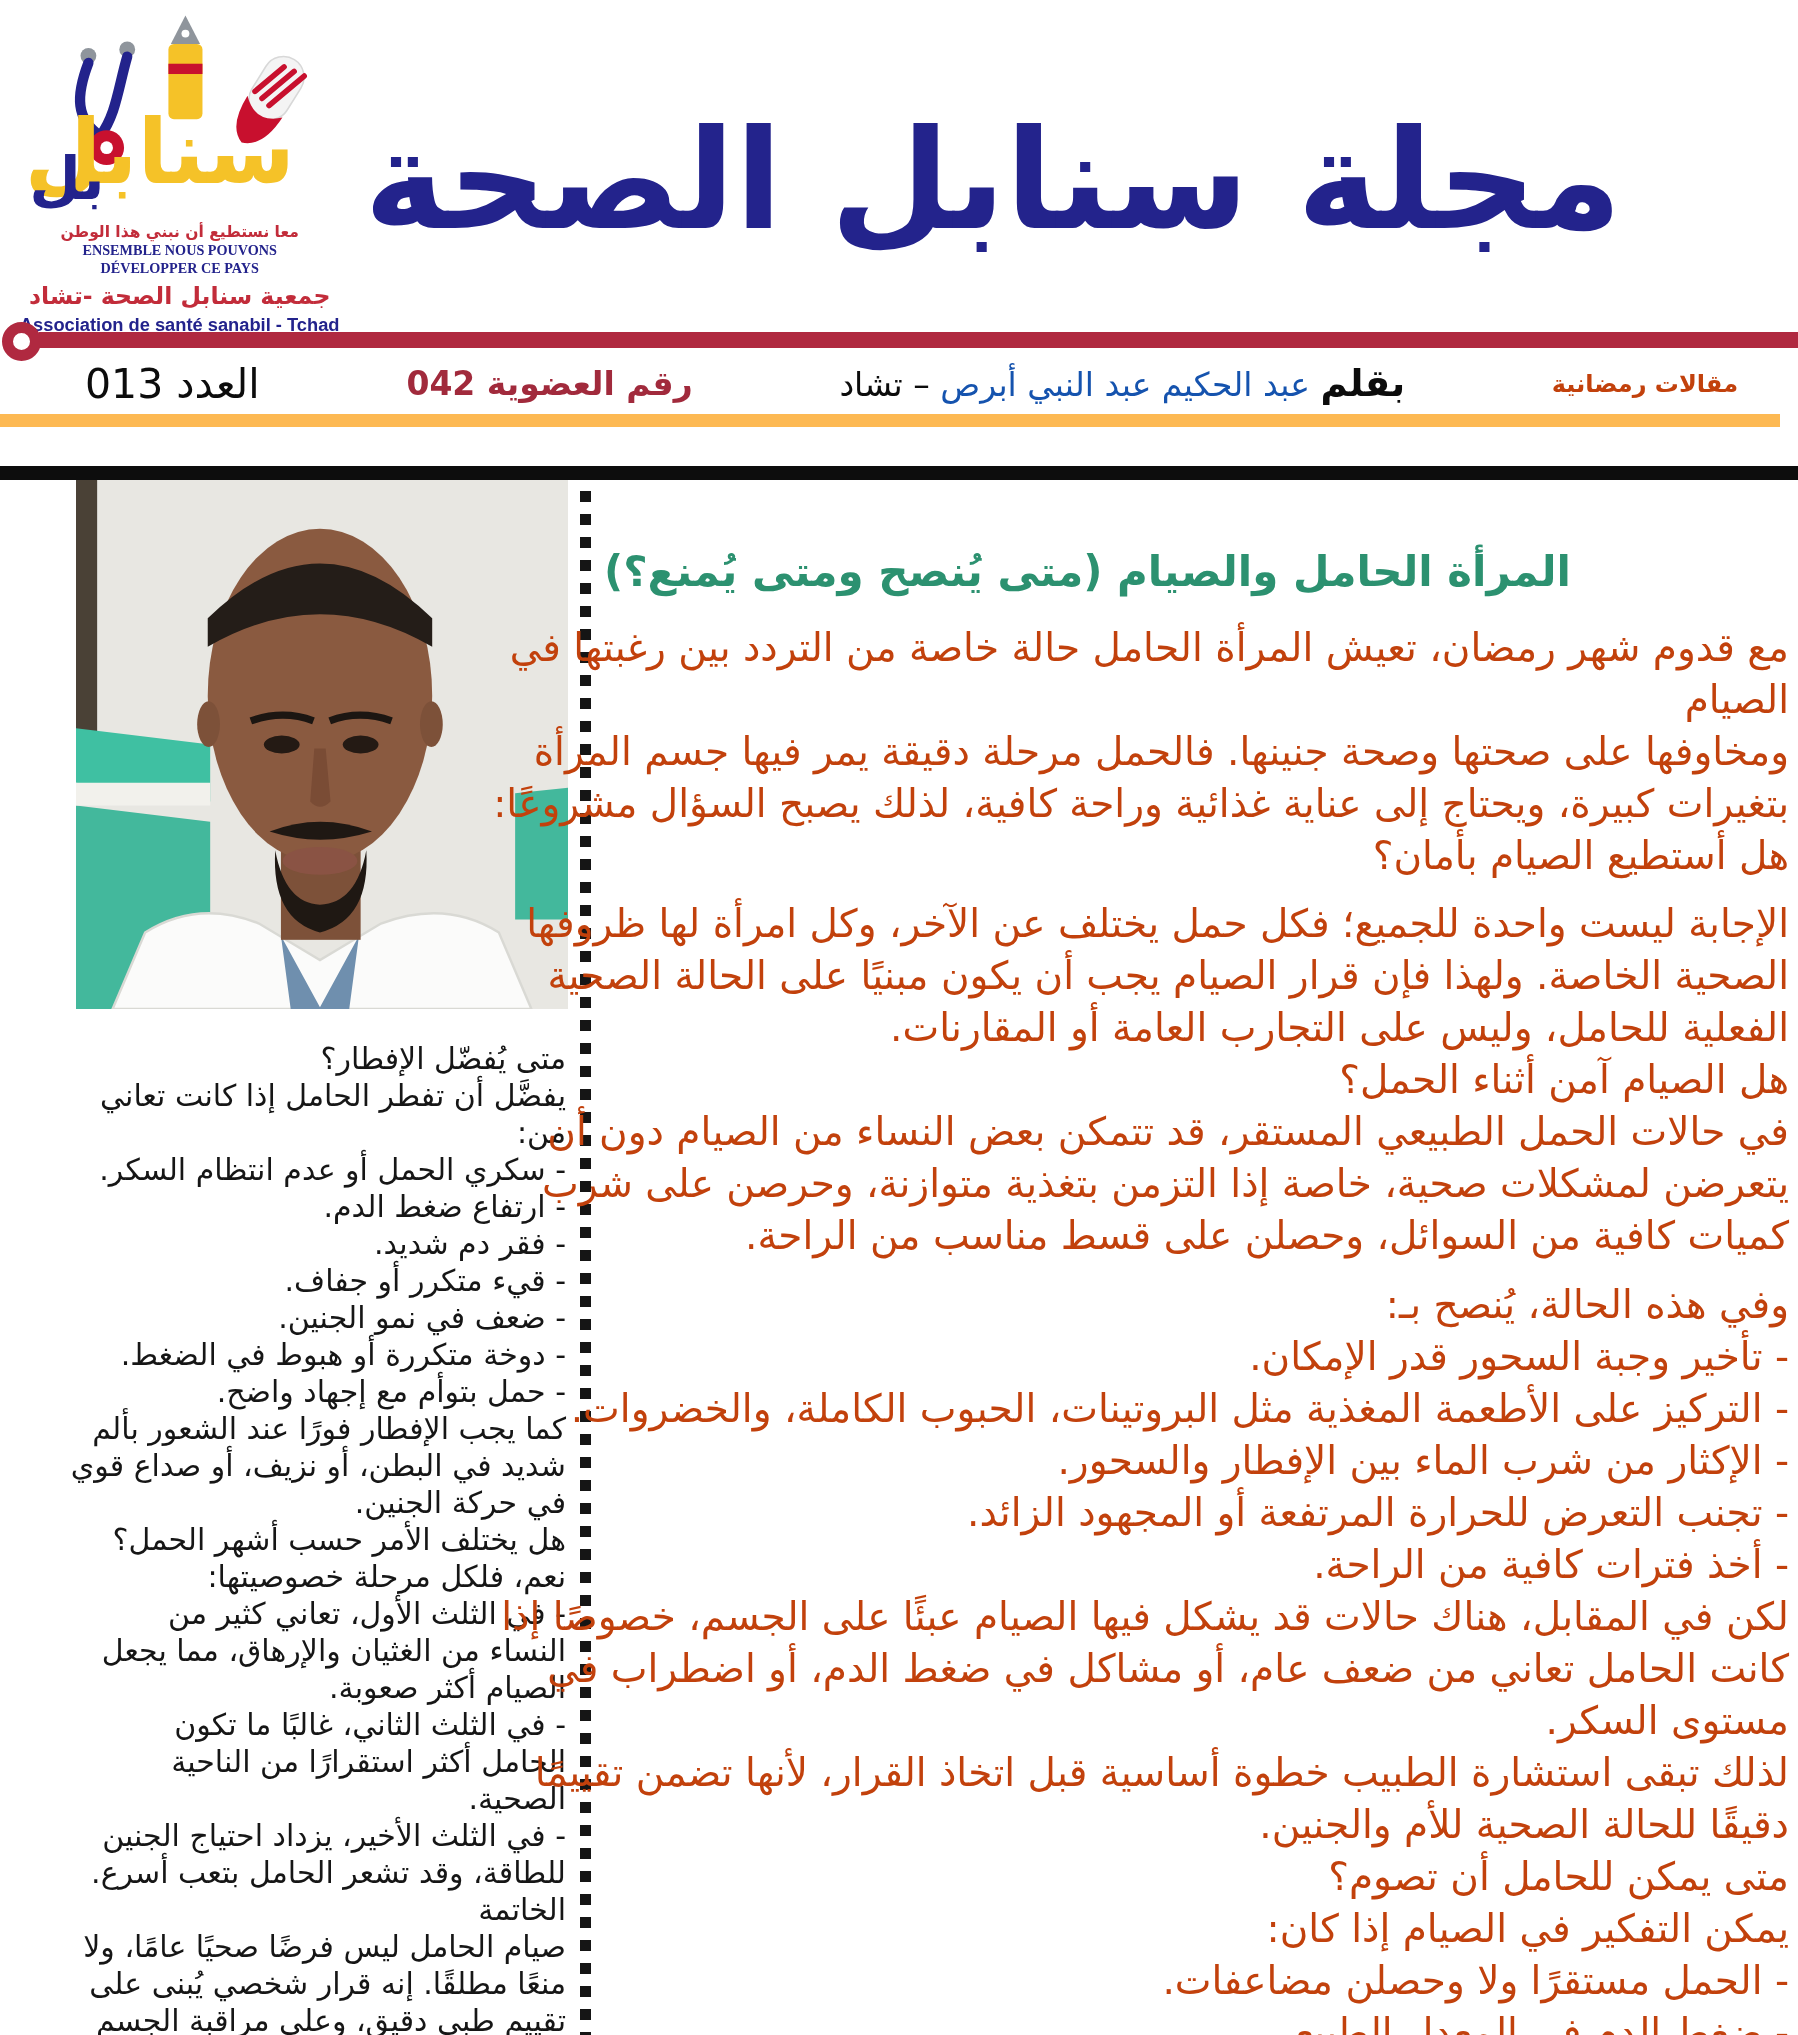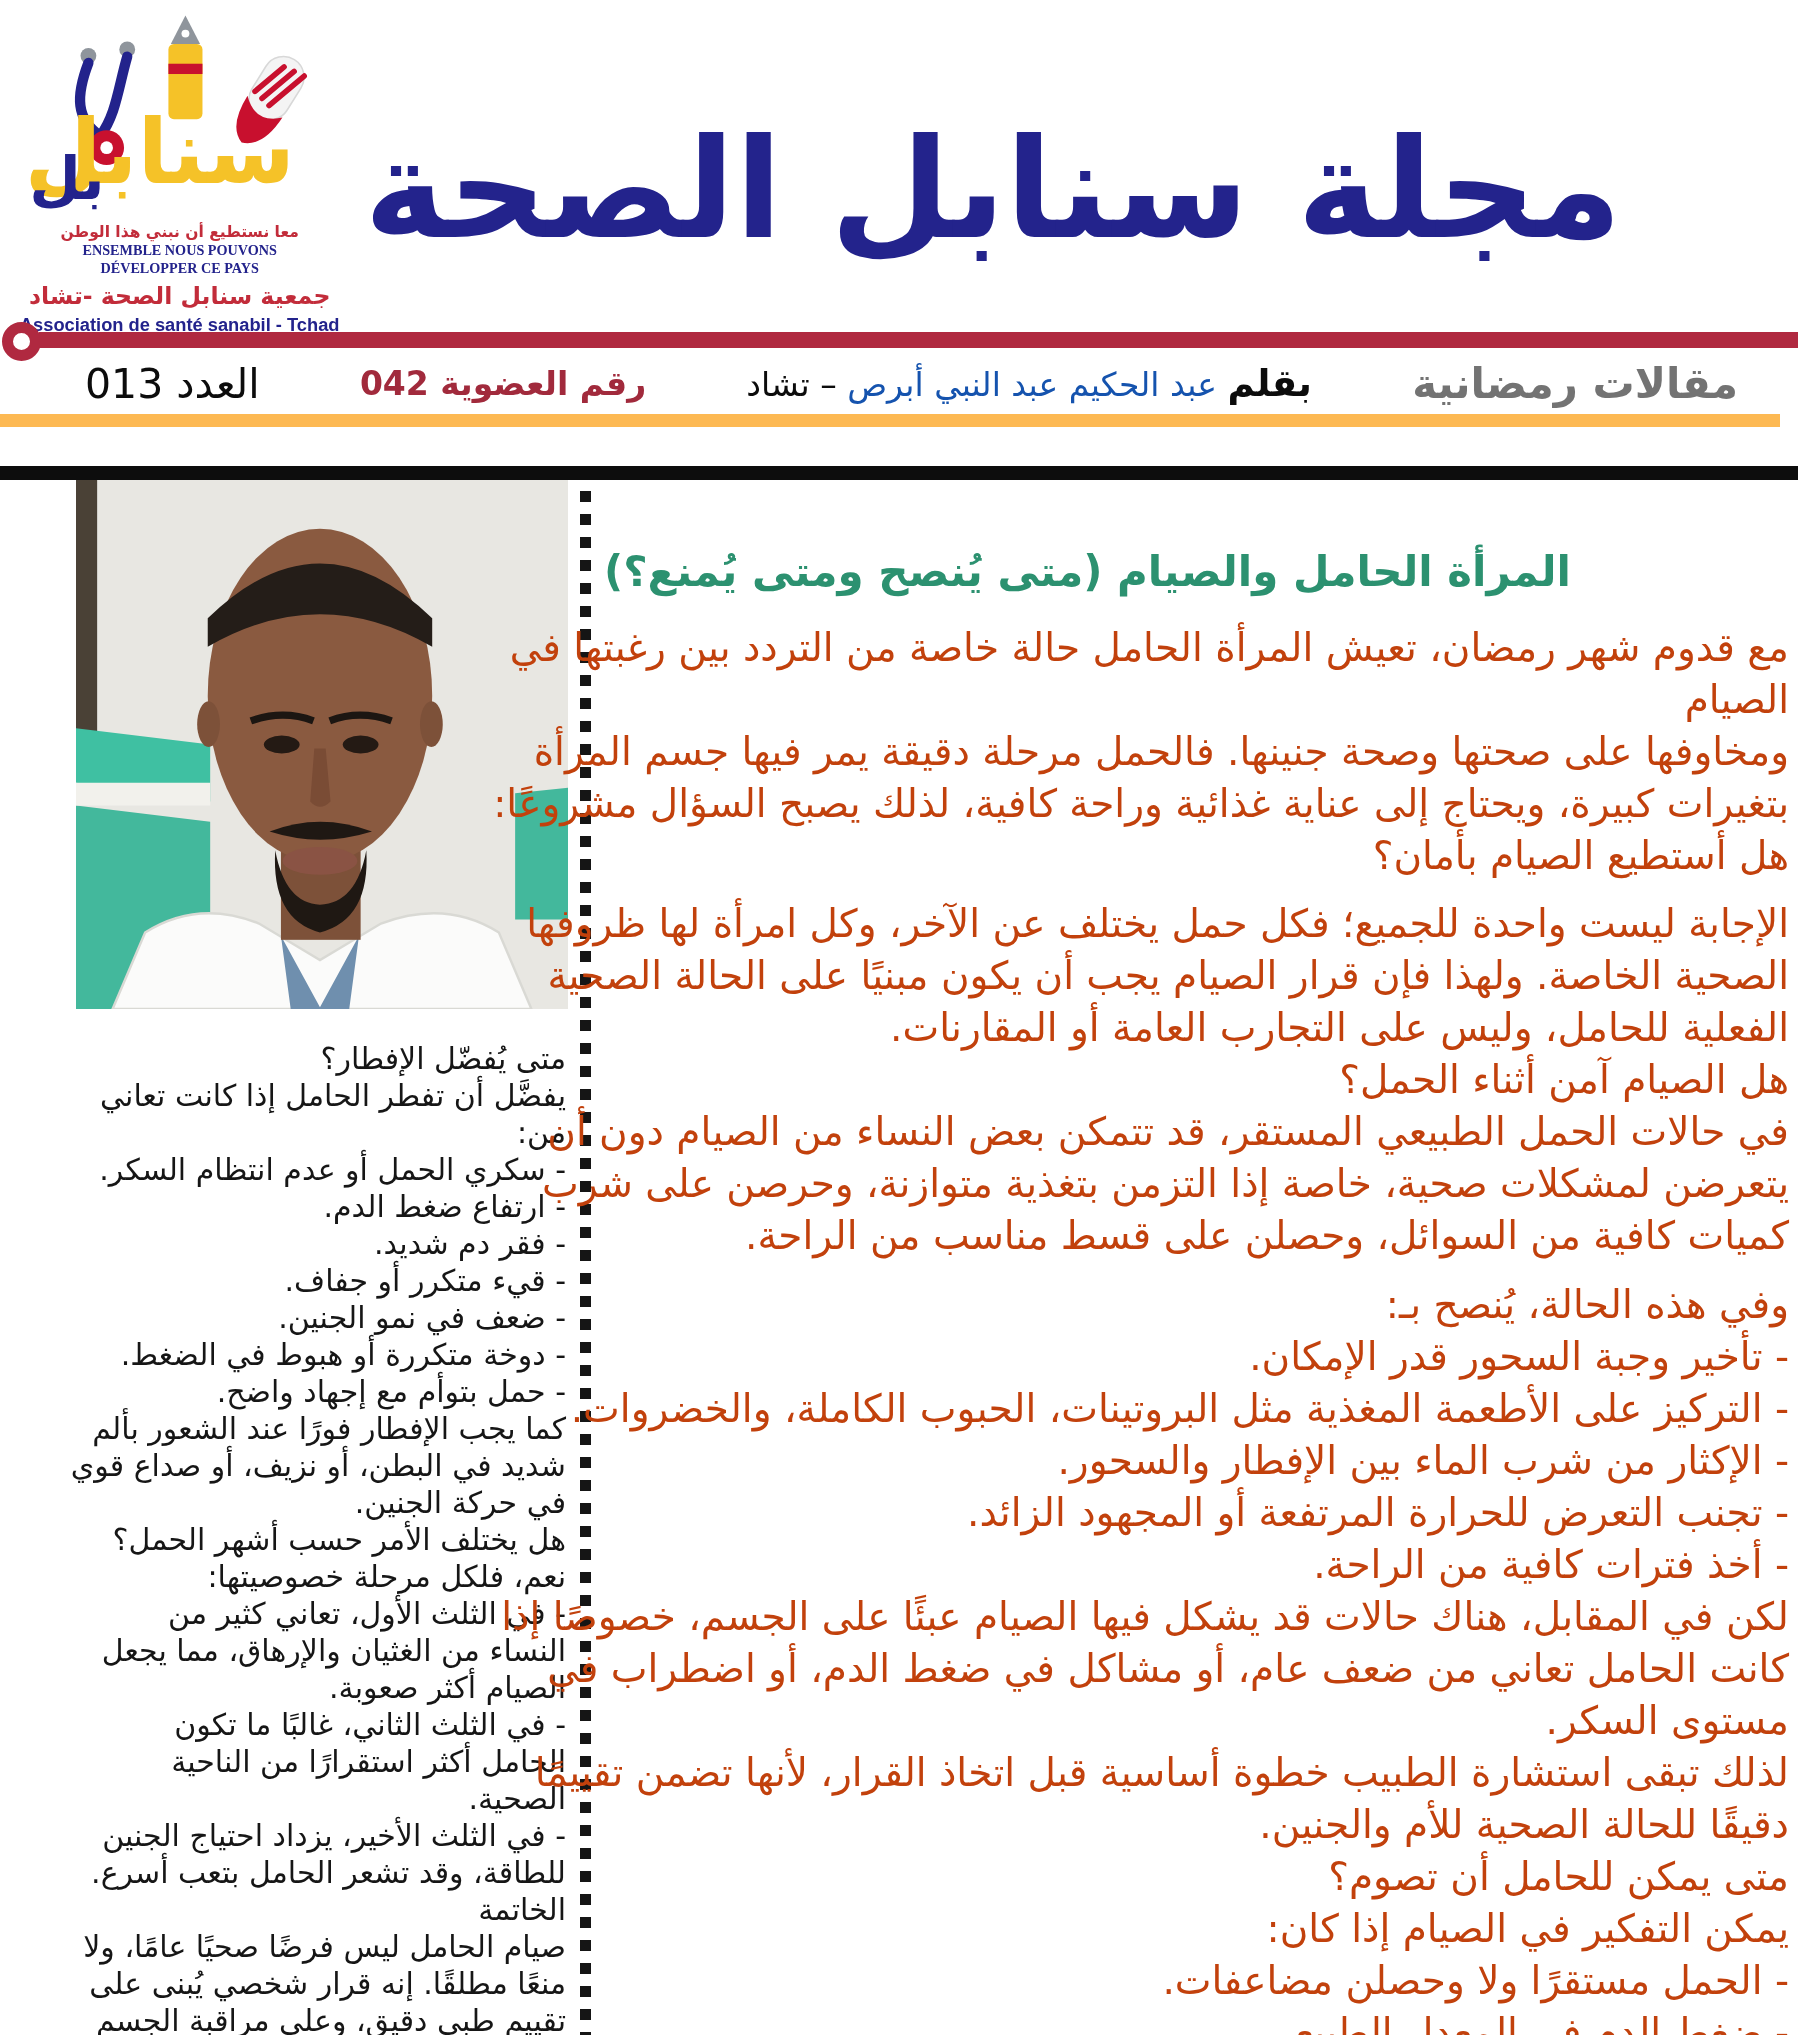--- a/index.html
+++ b/index.html
@@ -8,32 +8,32 @@
     font-family:"DejaVu Sans",sans-serif;color:#111;
   }
   
   .logo-block{position:absolute;left:14.7px;top:9.8px;width:330px;text-align:center;}
   .logo-graphic{display:block;margin:0 auto;}
   .logo-tagline-ar{font-size:15.5px;font-weight:bold;color:#c22c3a;margin-top:0.8px;}
   .logo-tagline-fr{font-family:"Liberation Serif",serif;font-weight:bold;color:#23238c;font-size:14.2px;line-height:18px;}
   .logo-org-ar{font-size:23.6px;font-weight:bold;color:#c22c3a;margin-top:5.7px;}
   .logo-org-fr{font-family:"Liberation Sans",sans-serif;font-size:18.3px;font-weight:bold;color:#23238c;margin-top:3.3px;}
   .magazine-title{
-    position:absolute;left:358px;top:55px;width:1270px;height:269px;line-height:269px;
+    position:absolute;left:358px;top:46px;width:1270px;height:269px;line-height:269px;
     text-align:center;font-size:138px;font-weight:bold;color:#23238c;direction:rtl;white-space:nowrap;
   }
   .red-line{position:absolute;left:39px;top:332px;width:1760px;height:16.3px;background:#b02940;}
   .red-ring{position:absolute;left:2.4px;top:322px;width:39px;height:39px;border-radius:50%;
     border:11px solid #b02940;background:#fff;box-sizing:border-box;}
   
   .subheader{
     position:absolute;left:0;top:353px;width:1799px;height:61px;box-sizing:border-box;
     padding:0 61px 0 85px;display:flex;direction:rtl;align-items:center;justify-content:space-between;
   }
-  .sh-section{font-size:42px;font-weight:bold;color:#737373;white-space:nowrap;}
+  .sh-section{font-size:24px;font-weight:bold;color:#c2410c;white-space:nowrap;}
   .sh-byline{font-size:33px;color:#1553ae;white-space:nowrap;}
   .sh-byline .lbl{font-size:37px;font-weight:bold;color:#0c0c0c;}
   .sh-byline .country{color:#0c0c0c;}
   .sh-membership{font-size:33px;font-weight:bold;color:#a12a3c;white-space:nowrap;}
   .sh-issue{font-size:41px;color:#0c0c0c;white-space:nowrap;}
   .yellow-bar{position:absolute;left:0;top:414px;width:1780px;height:13px;background:#fdb953;}
   .top-black-bar{position:absolute;left:0;top:466px;width:1799px;height:14px;background:#0d0d0d;}
   
   .doctor-photo{position:absolute;left:76px;top:480px;width:492px;height:529px;background:#e8e7e2;}
   .dotted-divider{

